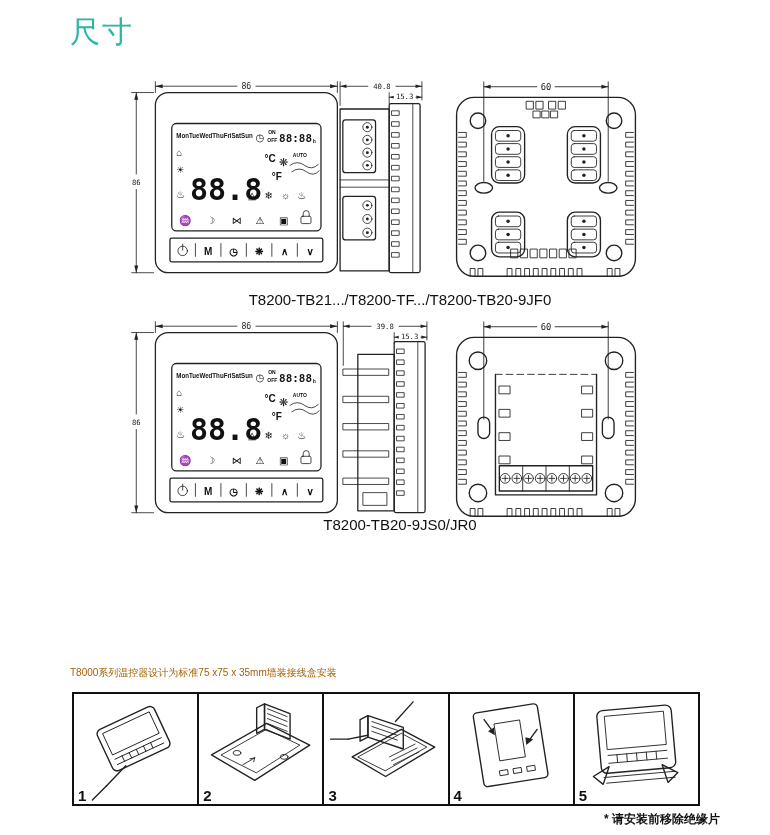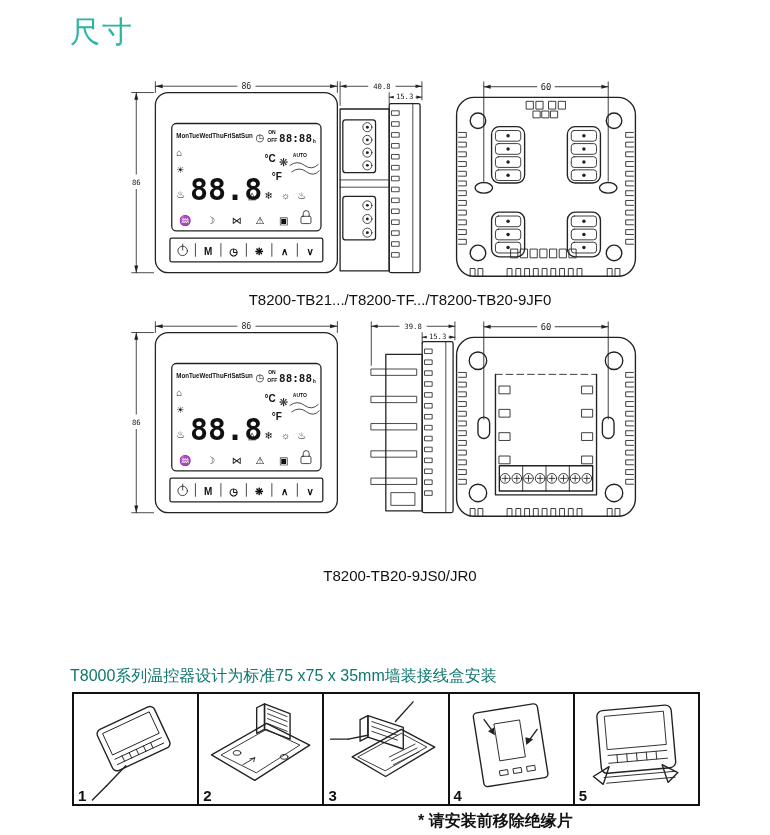--- a/index.html
+++ b/index.html
@@ -4,30 +4,30 @@
 <style>
   html,body{margin:0;padding:0;background:#fff;}
   .page{position:relative;width:759px;height:835px;background:#fff;overflow:hidden;
         font-family:"Liberation Sans",sans-serif;color:#111;}
   .sec-title{position:absolute;left:70px;margin:0;font-size:30px;font-weight:400;
              color:#2bb6a3;letter-spacing:2px;}
   #dims-title{top:12px;}
   #install-title{top:604px;}
   .model{position:absolute;left:190px;width:420px;text-align:center;font-size:15px;color:#111;}
   #model1{top:291px;}
-  #model2{top:567px;}
-  .desc{position:absolute;left:70px;top:666px;font-size:16px;color:#0f766e;}
+  #model2{top:516px;}
+  .desc{position:absolute;left:70px;top:666px;font-size:10px;color:#a16207;}
   .steps{position:absolute;left:72px;top:692px;width:628px;height:114px;
          border:2px solid #111;display:flex;box-sizing:border-box;}
   .step{flex:1;position:relative;border-right:2px solid #111;}
   .step:last-child{border-right:none;}
   .step svg{position:absolute;left:0;top:0;width:100%;height:100%;}
   .step-num{position:absolute;left:4px;bottom:0px;font-size:15px;font-weight:bold;}
-  .note{position:absolute;left:418px;top:811px;width:270px;
-        font-size:16px;font-weight:bold;}
+  .note{position:absolute;left:450px;top:811px;width:270px;text-align:right;
+        font-size:12px;font-weight:bold;}
   .drawing{position:absolute;}
   
   .ln{fill:none;stroke:#222;stroke-width:1.4;stroke-linejoin:round;stroke-linecap:round;}
   .thin{stroke-width:0.9;}
   .arr{fill:#222;stroke:none;}
   .dim{font-size:9px;fill:#222;font-family:"DejaVu Sans Mono",monospace;}
   .dim-s{font-size:8px;}
   .lcd-days{font-size:8px;font-weight:bold;fill:#111;}
   .lcd-tiny{font-size:5.5px;font-weight:bold;fill:#111;}
   .lcd-time{font-size:12px;font-weight:bold;fill:#111;font-family:"DejaVu Sans Mono",monospace;}
@@ -302,21 +302,21 @@
         <circle class="ln thin" cx="60" cy="190" r="5.2"></circle>
         <line class="ln thin" x1="60" y1="182.5" x2="60" y2="189"></line>
       </g>
       <text class="btn-t" x="88" y="194">M</text>
       <text class="btn-t" x="116" y="194">◷</text>
       <text class="btn-t" font-size="12" x="144" y="195">❋</text>
       <text class="btn-t" x="172" y="194">∧</text>
       <text class="btn-t" x="200" y="194">∨</text>
     </svg></div>
 
-  <div class="drawing" style="left:364px;top:318px;width:100px;height:202px;">
+  <div class="drawing" style="left:336px;top:318px;width:100px;height:202px;">
     <svg viewBox="0 0 110 222" width="100" height="202">
       <g>
         <line class="ln thin" x1="8" y1="52" x2="8" y2="4"></line>
         <line class="ln thin" x1="100" y1="24" x2="100" y2="4"></line>
         <line class="ln thin" x1="8" y1="9" x2="100" y2="9"></line>
         <polygon class="arr" points="8,9 15,7 15,11"></polygon>
         <polygon class="arr" points="100,9 93,7 93,11"></polygon>
         <rect x="39" y="3" width="30" height="11" fill="#fff"></rect>
         <text class="dim dim-s" x="54" y="12" text-anchor="middle">39.8</text>
       </g>

